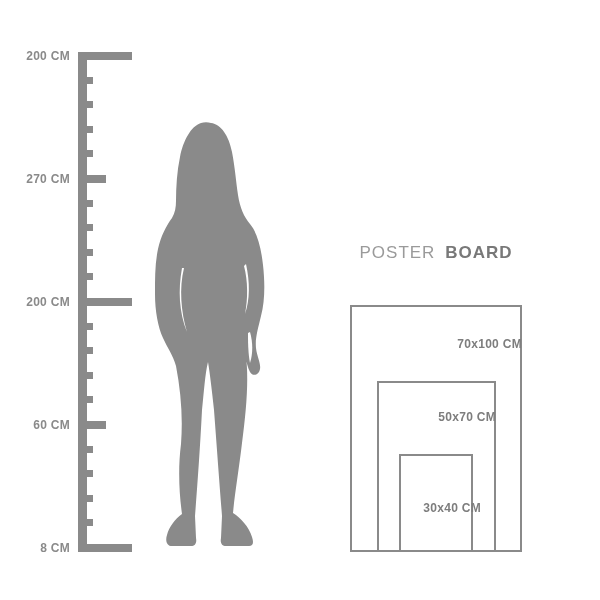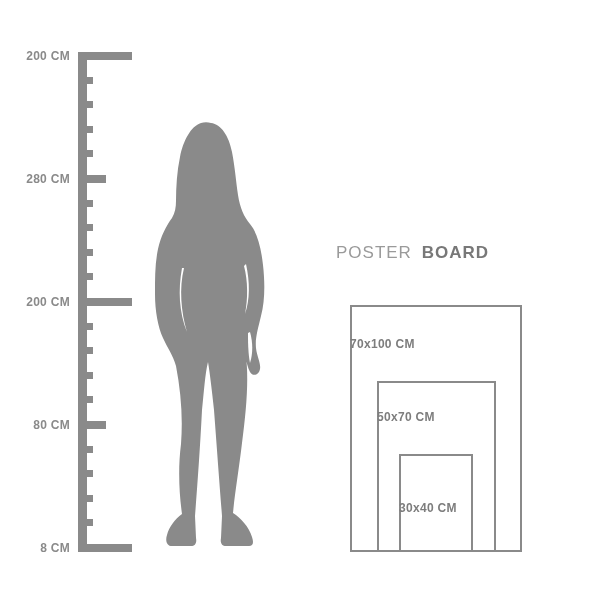--- a/index.html
+++ b/index.html
@@ -16,30 +16,30 @@
   .tick-minor{width:15px;}
   .rlabel{
     position:absolute;left:0;width:70px;height:14px;line-height:14px;
     text-align:right;font-size:12px;font-weight:bold;color:#8a8a8a;letter-spacing:.3px;
   }
   
   .fig-svg{position:absolute;left:0;top:0;width:600px;height:600px;}
   
   .pb-title{
     position:absolute;left:336px;top:243px;width:200px;height:20px;line-height:20px;
-    font-size:17px;letter-spacing:1px;white-space:nowrap;
+    text-align:center;font-size:17px;letter-spacing:1px;white-space:nowrap;
   }
   .pb-title .t-reg{font-weight:normal;color:#9a9a9a;}
   .pb-title .t-bold{font-weight:bold;color:#787878;margin-left:4px;}
   .pb-rect{position:absolute;border:2px solid #8a8a8a;box-sizing:border-box;background:transparent;}
   .pb-rect-outer{left:350px;top:305px;width:172px;height:247px;}
   .pb-rect-mid{left:377px;top:381px;width:119px;height:171px;}
   .pb-rect-inner{left:399px;top:454px;width:74px;height:98px;}
   .pb-label{
-    position:absolute;height:14px;line-height:14px;text-align:left;
+    position:absolute;height:14px;line-height:14px;text-align:right;
     font-size:12px;font-weight:bold;color:#7d7d7d;letter-spacing:.3px;white-space:nowrap;
   }
   .pb-label-0{left:350px;width:172px;top:337px;}
   .pb-label-1{left:377px;width:119px;top:410px;}
   .pb-label-2{left:399px;width:82px;top:501px;}
 </style>
 </head>
 <body>
 
 <div class="canvas">
@@ -64,23 +64,23 @@
     <div class="tick tick-minor" style="top:322.6px"></div>
     <div class="tick tick-minor" style="top:347.2px"></div>
     <div class="tick tick-minor" style="top:371.8px"></div>
     <div class="tick tick-minor" style="top:396.4px"></div>
     <div class="tick tick-minor" style="top:445.6px"></div>
     <div class="tick tick-minor" style="top:470.2px"></div>
     <div class="tick tick-minor" style="top:494.8px"></div>
     <div class="tick tick-minor" style="top:519.4px"></div>
 
     <div class="rlabel" style="top:48.5px">200 CM</div>
-    <div class="rlabel" style="top:171.5px">280 CM</div>
+    <div class="rlabel" style="top:171.5px">270 CM</div>
     <div class="rlabel" style="top:294.5px">200 CM</div>
-    <div class="rlabel" style="top:417.5px">80 CM</div>
+    <div class="rlabel" style="top:417.5px">60 CM</div>
     <div class="rlabel" style="top:540.5px">8 CM</div>
   </div>
 
   <svg class="fig-svg" viewBox="0 0 600 600" aria-hidden="true">
     <path d="M211,123
          C221,124 229,136 232,152
          C235,168 236,181 238,195
          C240,208 244,217 250,224
          C257,232 261,247 263,265
          C265,283 265,301 261,316

